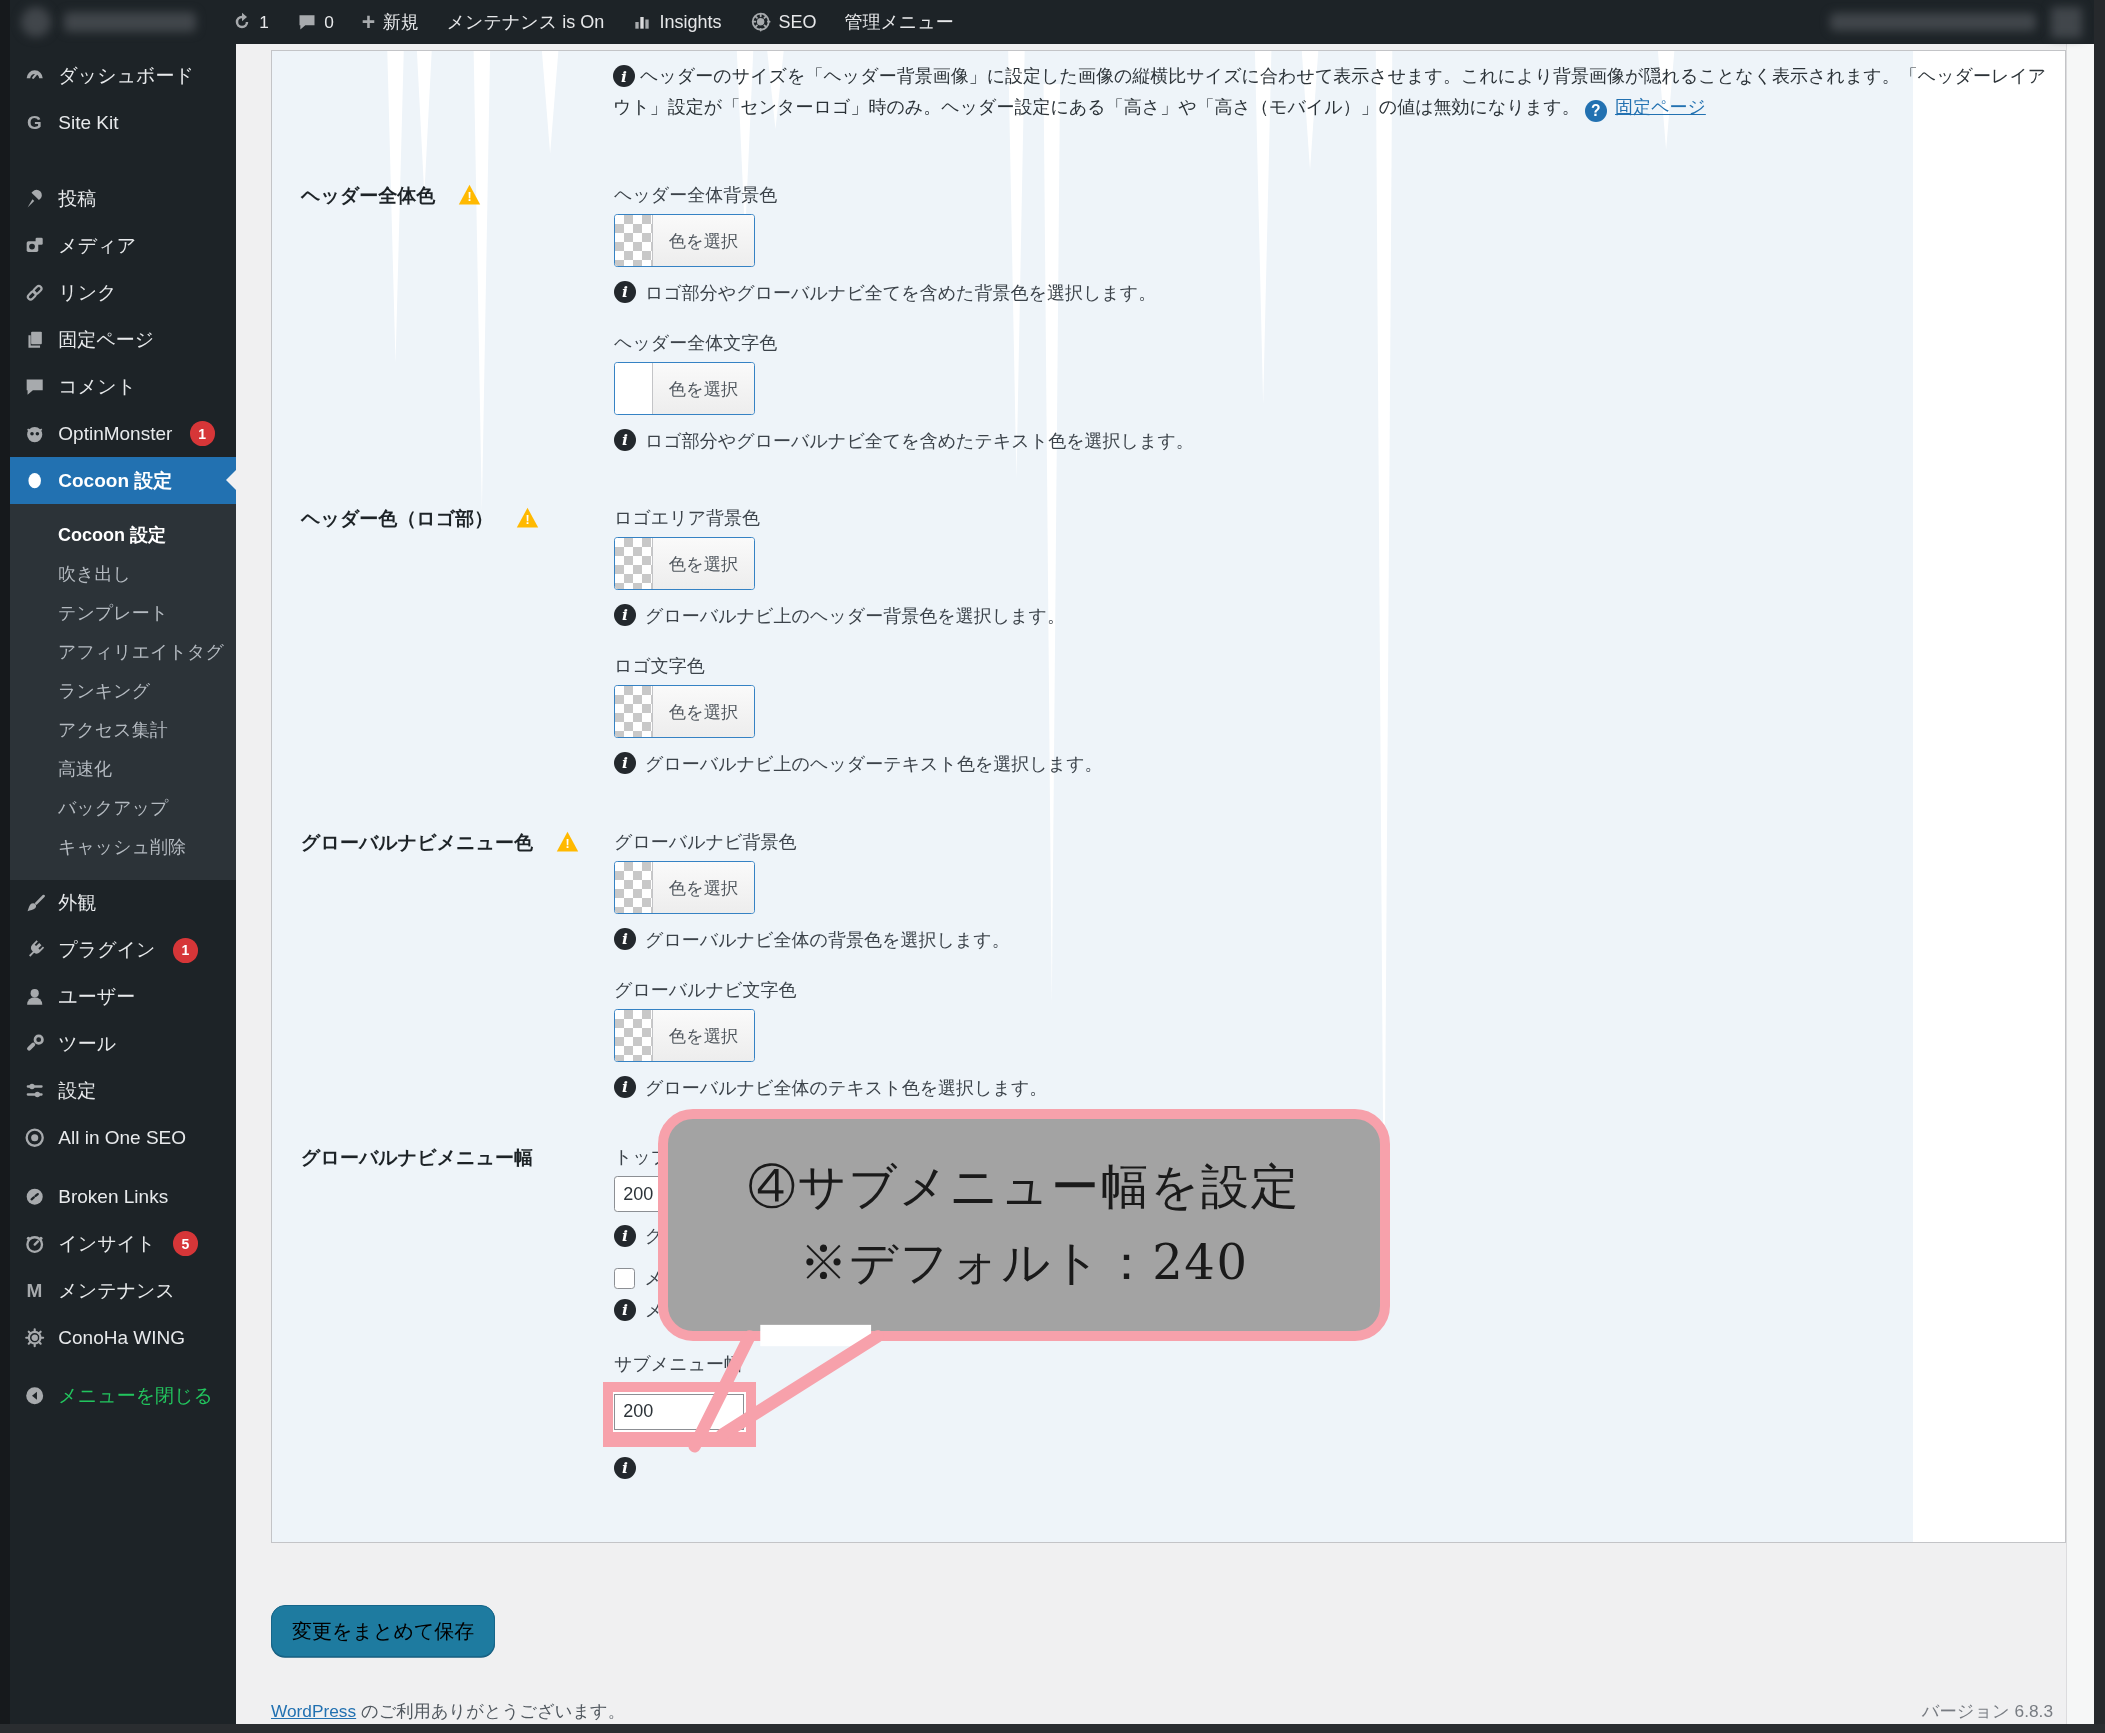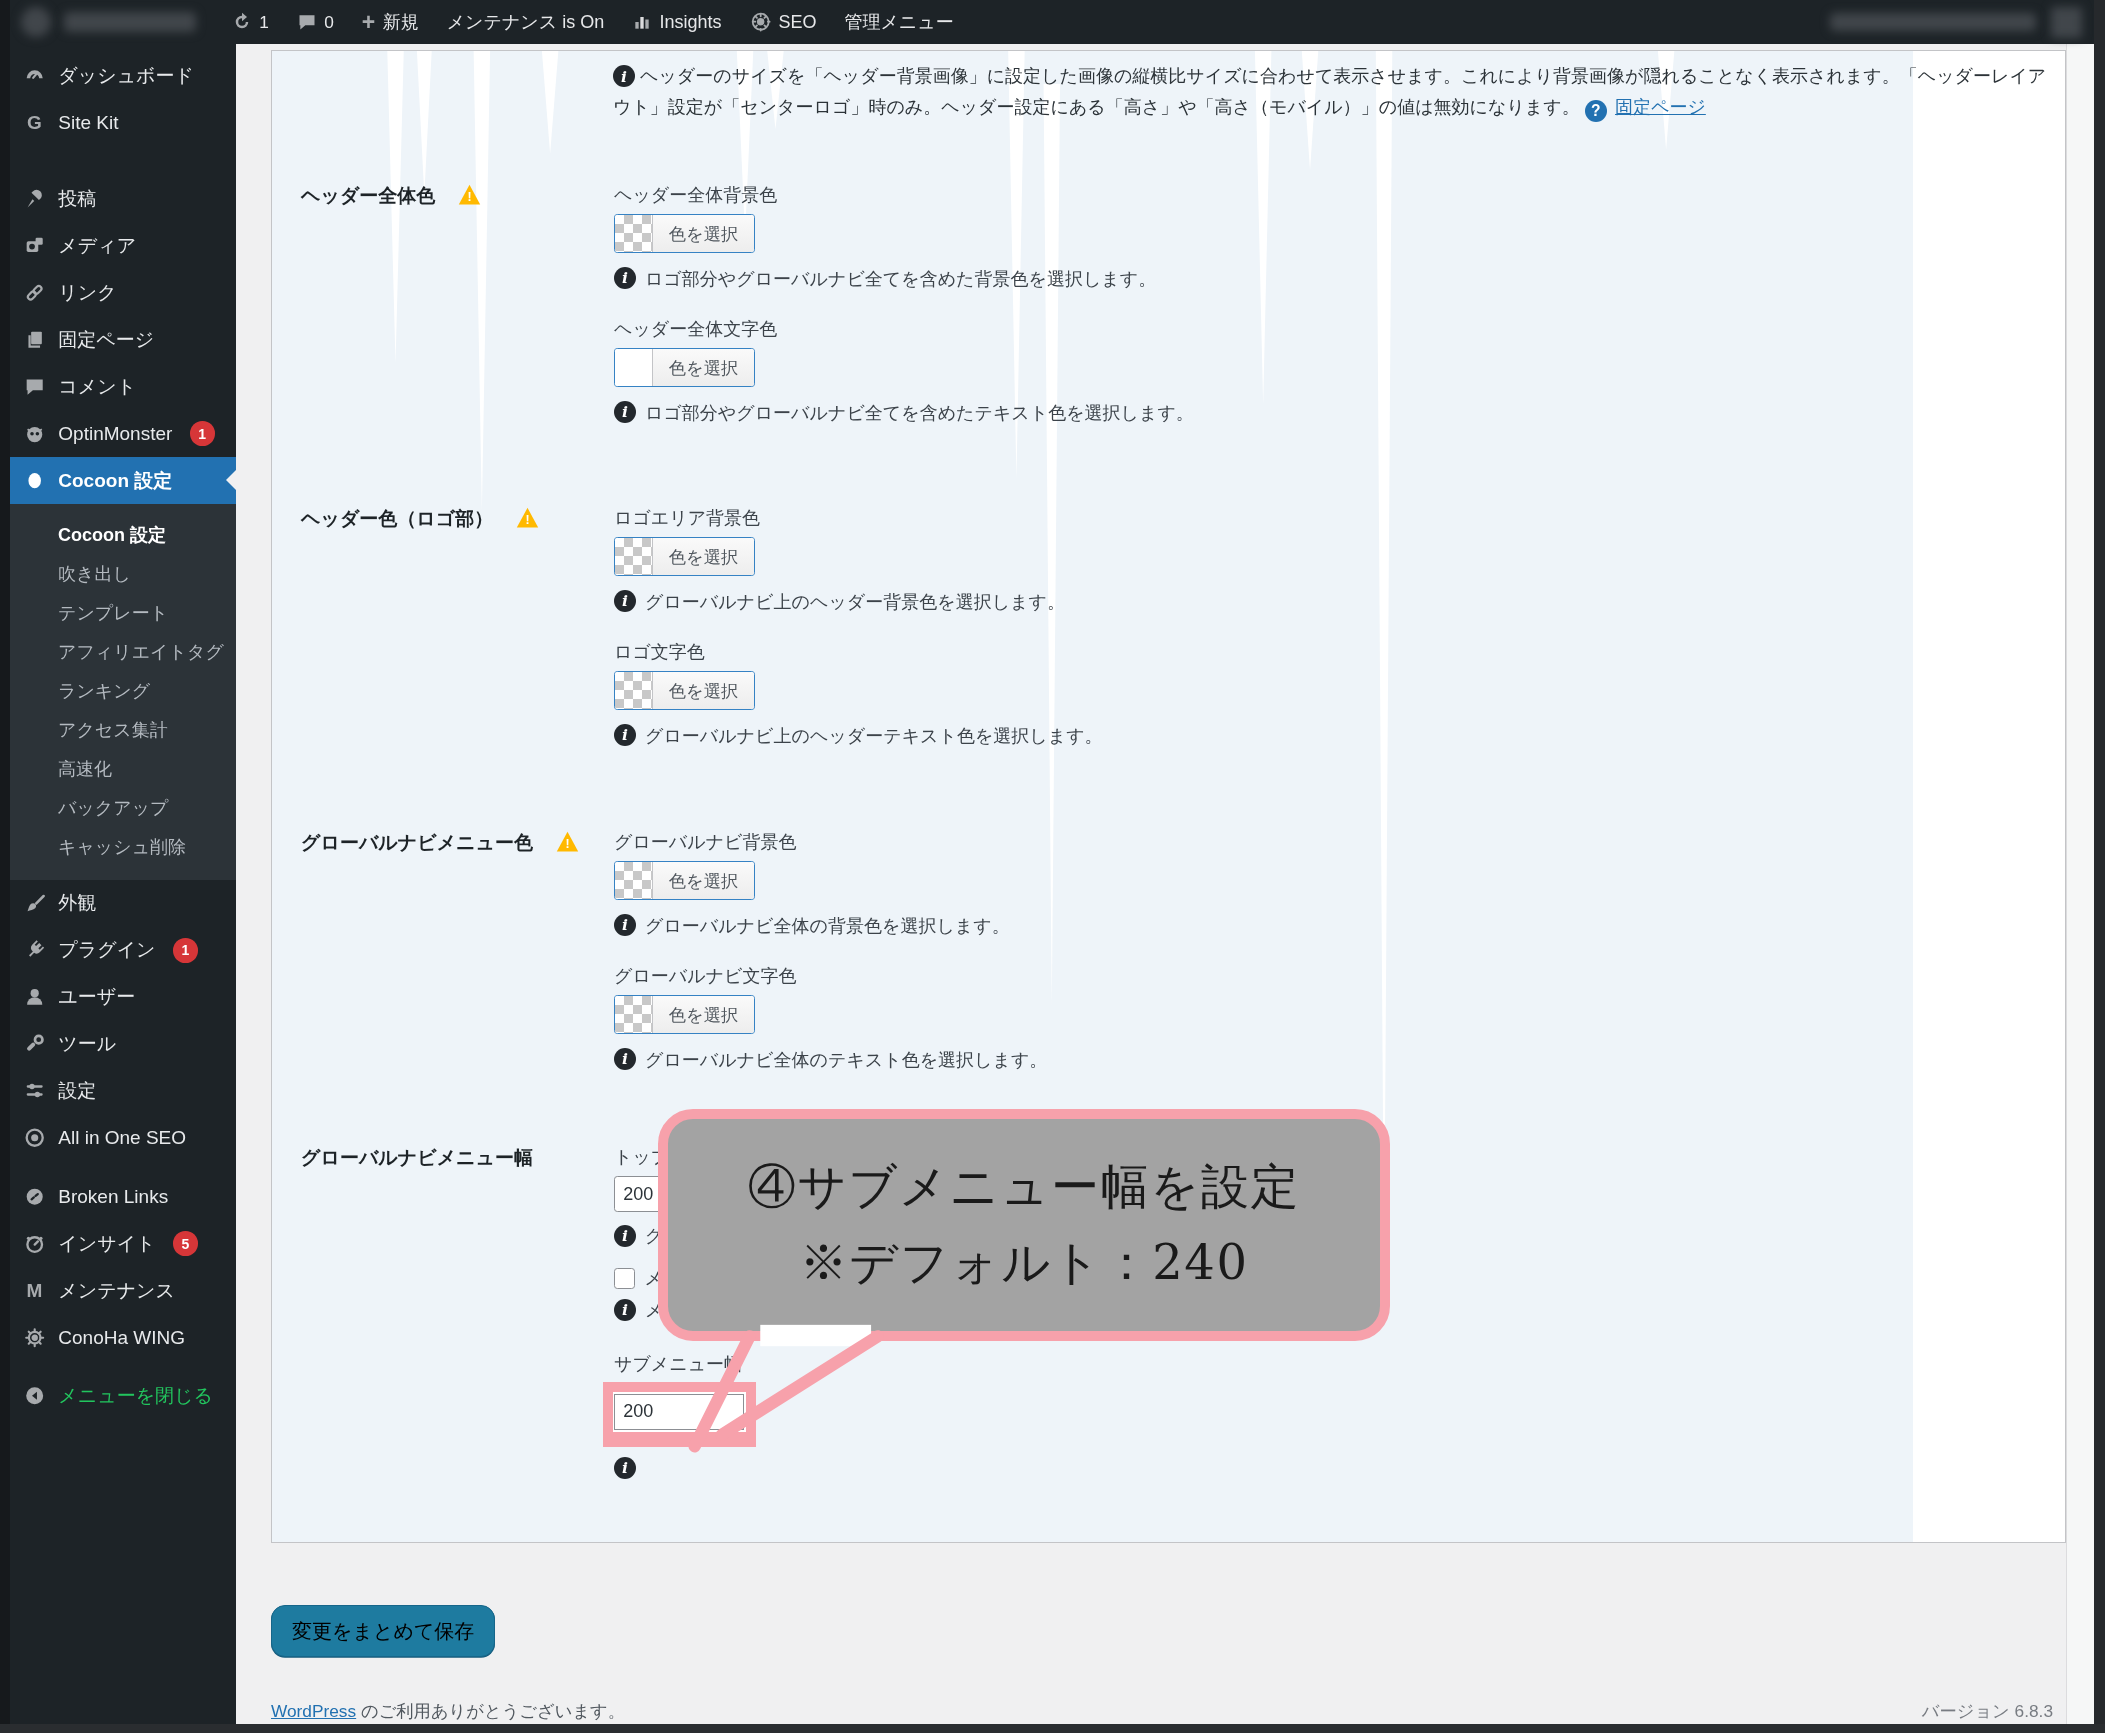--- a/index.html
+++ b/index.html
@@ -52,21 +52,21 @@
   .panel-tint svg { display:block; }
 
   .intro { position:absolute; left:341px; top:10px; width:1447px; font-size:18px; line-height:31px; color:#2c3338; z-index:2; }
   .intro a { color:#2271b1; }
 
   .sec { position:absolute; left:29px; right:33px; display:grid; grid-template-columns:313px 1fr; z-index:2; }
   .sec-label { font-size:19px; font-weight:bold; color:#1d2327; display:flex; align-items:flex-start; gap:23px; line-height:25px; }
   .f-label { font-size:18px; color:#3c434a; line-height:25px; margin-bottom:6.6px; }
   .field + .field { margin-top:24px; }
 
-  .color-btn { display:flex; align-items:stretch; width:141px; height:39px; background:#f6f7f7; border:1.6px solid #3582c4;
+  .color-btn { display:flex; align-items:stretch; width:141px; height:53px; background:#f6f7f7; border:1.6px solid #3582c4;
                border-radius:3.3px; overflow:hidden; cursor:pointer; padding:0; margin-bottom:11.5px; }
   .swatch { width:38px; flex:0 0 38px; border-right:0.8px solid #c3c4c7; }
   .swatch.checker { background-color:#fff;
       background-image:linear-gradient(45deg,#c8c8c8 25%,transparent 25%,transparent 75%,#c8c8c8 75%),
                        linear-gradient(45deg,#c8c8c8 25%,transparent 25%,transparent 75%,#c8c8c8 75%);
       background-size:18px 18px; background-position:0 0,9px 9px; }
   .swatch.plain { background:#fff; }
   .cbtn-label { flex:1; display:flex; align-items:center; justify-content:center; font-size:17.3px; color:#50575e;
                 background:linear-gradient(#fafafa,#ededed); font-family:"Liberation Sans","DejaVu Sans",sans-serif; }
 

